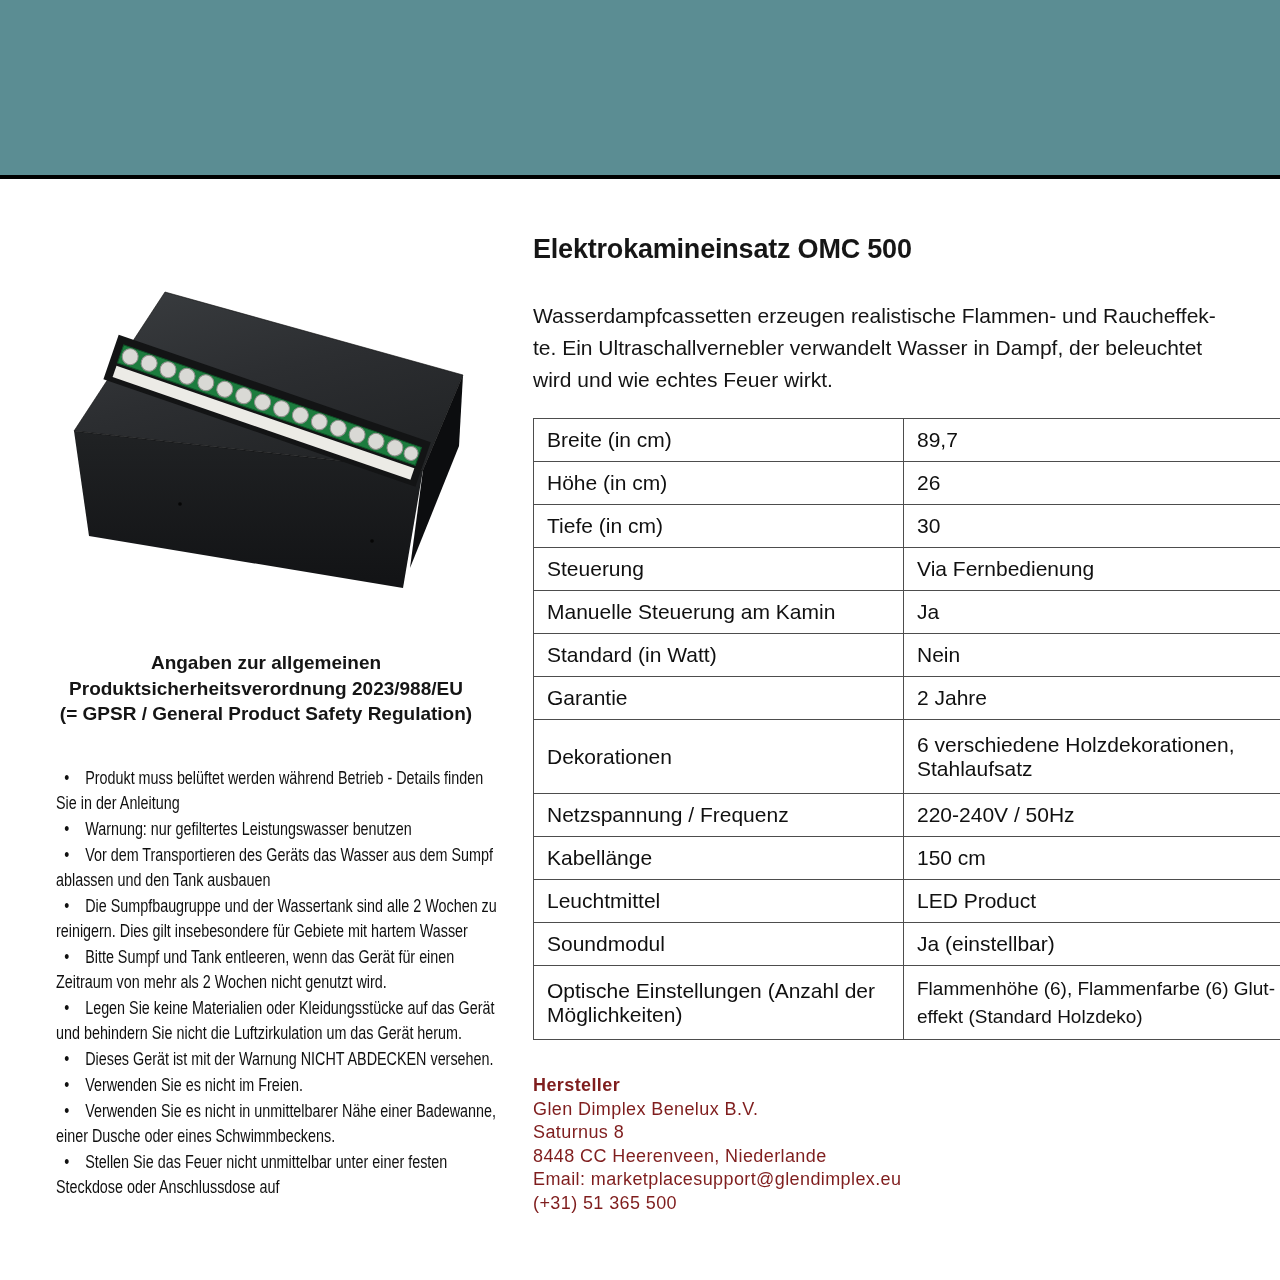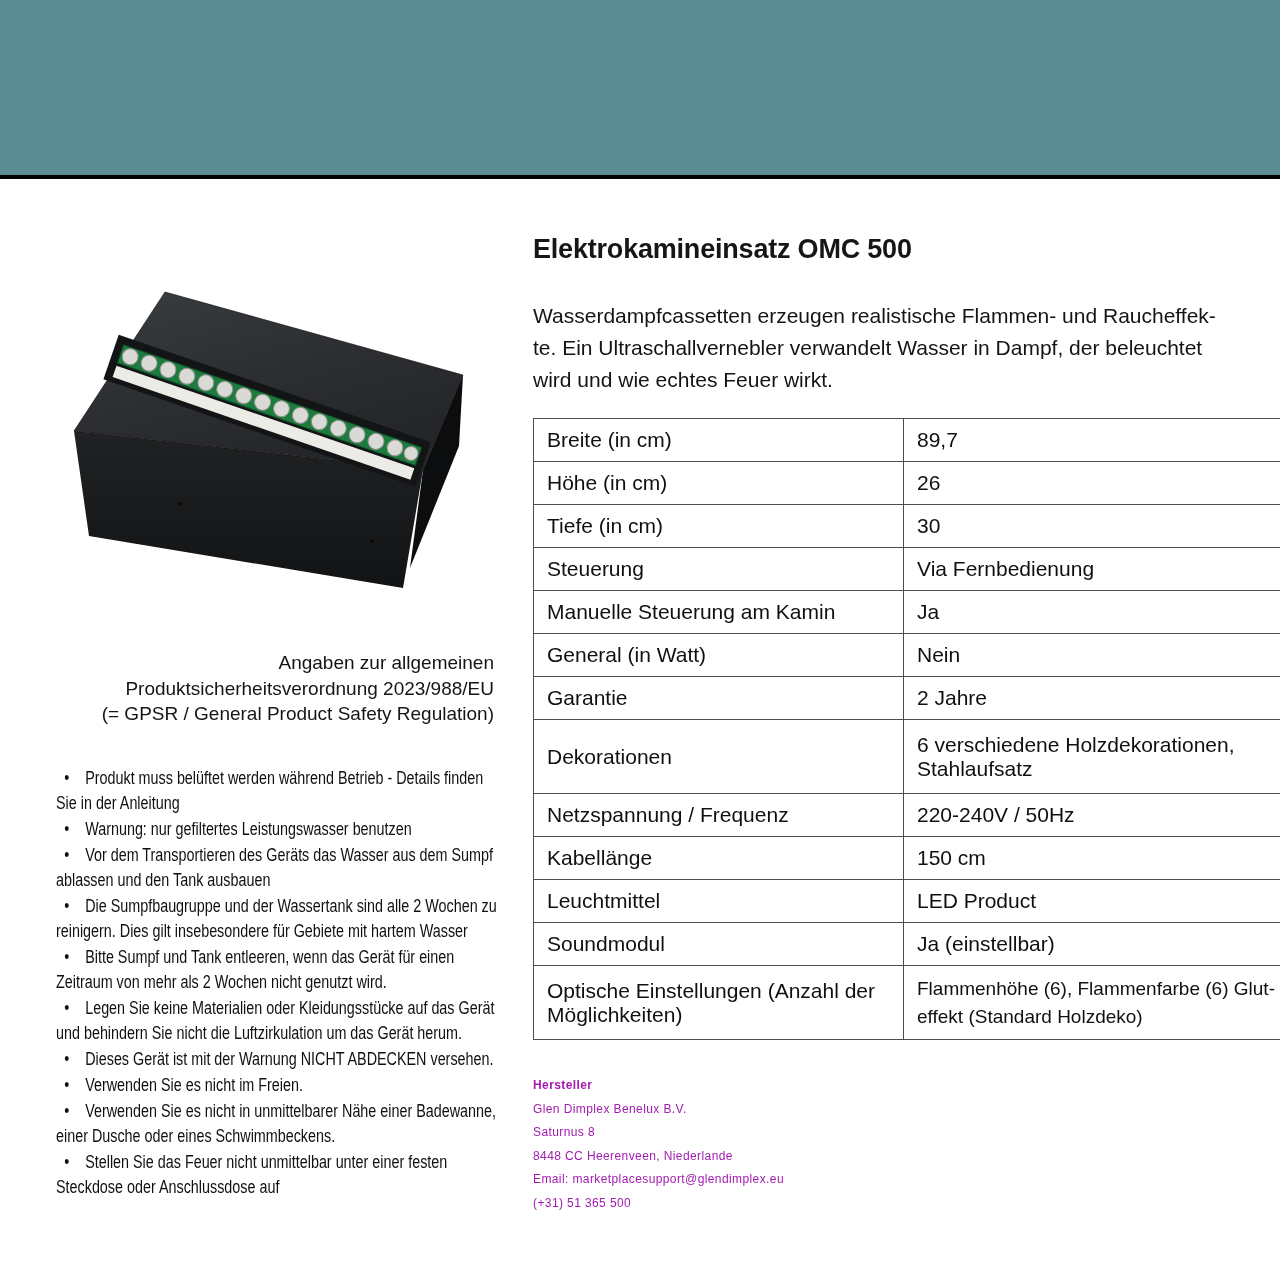--- a/index.html
+++ b/index.html
@@ -24,30 +24,30 @@
   .spec   { position:absolute; left:533px; top:418px; width:756px;
             border-collapse:collapse; table-layout:fixed;
             font-family:Liberation Sans, sans-serif; font-size:21px; color:#101010; }
   .spec td{ border:1px solid #4d4d4d; vertical-align:middle; padding:2px 12px 2px 13px; }
   .spec td.lab { width:344px; }
   .spec tr.r    { height:43px; }
   .spec tr.tall { height:74px; }
   .spec td.val.small { font-size:19px; line-height:28px; }
 
   
-  .gpsr-heading { position:absolute; left:38px; top:650px; width:456px; text-align:right;
-                  font-size:19px; font-weight:400; line-height:25.5px; color:#151515; }
+  .gpsr-heading { position:absolute; left:38px; top:650px; width:456px; text-align:center;
+                  font-size:19px; font-weight:700; line-height:25.5px; color:#151515; }
   .gpsr-list    { position:absolute; left:56px; top:766px; width:540px;
                   transform:scaleX(0.82); transform-origin:0 0;
                   font-size:17.5px; line-height:25px; color:#101010; }
   .bullet-item  { text-indent:10px; margin-bottom:1px; }
 
   
-  .mfr          { position:absolute; left:533px; top:1074px; font-size:12px;
-                  line-height:23.5px; letter-spacing:0.4px; color:#a21caf; }
+  .mfr          { position:absolute; left:533px; top:1074px; font-size:18px;
+                  line-height:23.5px; letter-spacing:0.4px; color:#7f1d1d; }
   .mfr .head    { font-weight:700; }
 </style>
 </head>
 <body>
 
 <div id="canvas">
 
   <div class="band" style="background: rgb(91, 141, 147);"></div>
   <div class="rule"></div>
 
@@ -118,21 +118,21 @@
     </tr>
         <tr class="r">
       <td class="lab">Steuerung</td>
       <td class="val">Via Fernbedienung</td>
     </tr>
         <tr class="r">
       <td class="lab">Manuelle Steuerung am Kamin</td>
       <td class="val">Ja</td>
     </tr>
         <tr class="r">
-      <td class="lab">General (in Watt)</td>
+      <td class="lab">Standard (in Watt)</td>
       <td class="val">Nein</td>
     </tr>
         <tr class="r">
       <td class="lab">Garantie</td>
       <td class="val">2 Jahre</td>
     </tr>
         <tr class="tall">
       <td class="lab">Dekorationen</td>
       <td class="val">6 verschiedene Holzdekoratio­nen, Stahlaufsatz</td>
     </tr>

